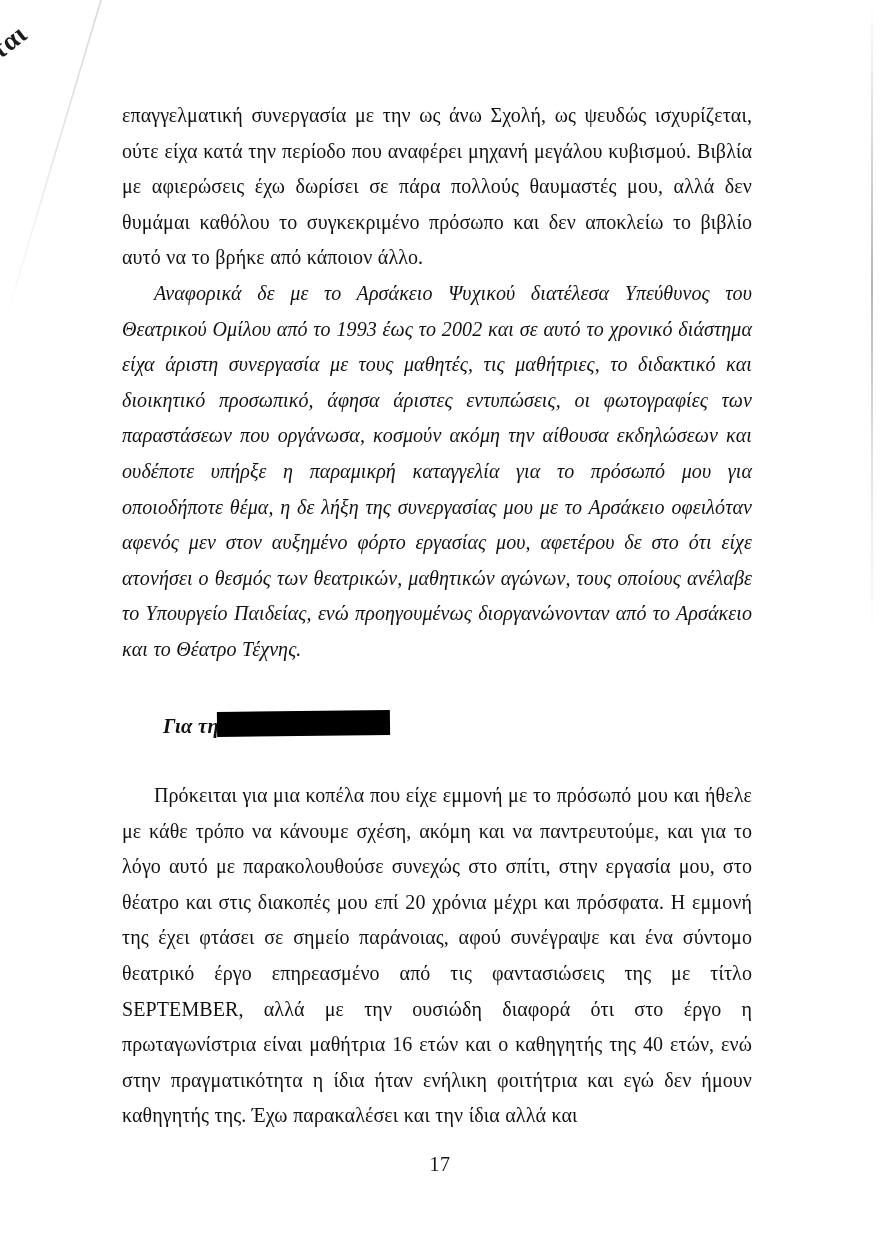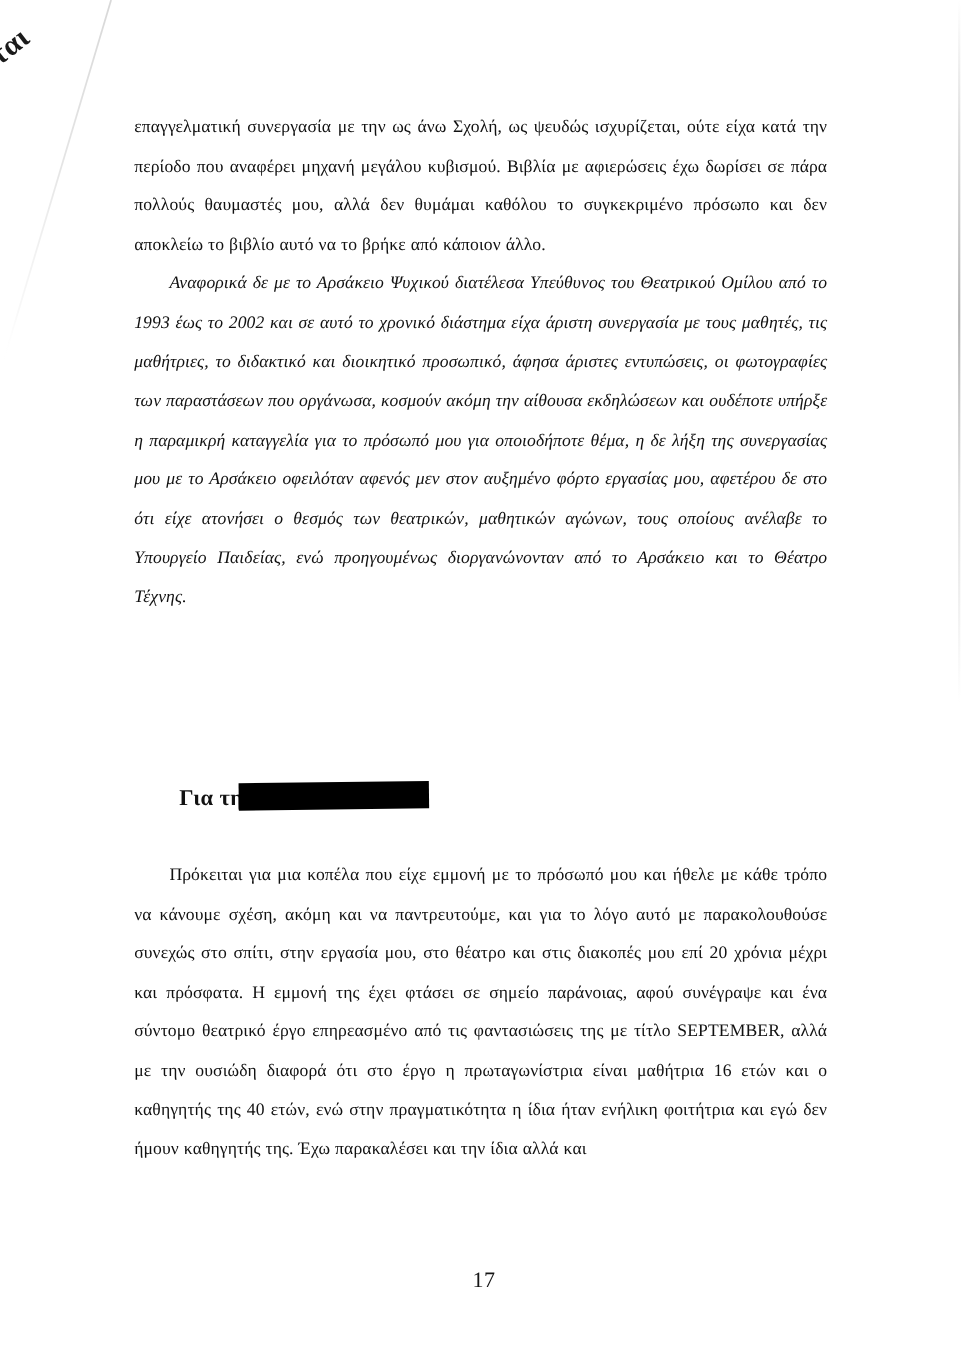--- a/index.html
+++ b/index.html
@@ -65,21 +65,21 @@
     position: absolute;
     left: 122px;
     top: 98px;
     width: 630px;
   }
 
   .para {
     margin: 0;
     text-align: justify;
     text-justify: inter-word;
-    font-size: 16px;
+    font-size: 20px;
     line-height: 35.6px;
     letter-spacing: 0.1px;
     word-spacing: 0.4px;
   }
 
   .para.indent {
     text-indent: 32px;
   }
 
   .para + .para {
@@ -88,20 +88,21 @@
   }
 
   
   .redacted-heading {
     position: absolute;
     left: 163px;
     top: 706px;
     height: 40px;
     display: flex;
     align-items: center;
+    font-style: italic;
   }
 
   .redacted-heading .lead {
     font-size: 20.5px;
     font-weight: 700;
     line-height: 1;
     letter-spacing: 0.3px;
     color: #111111;
     position: relative;
     z-index: 1;

